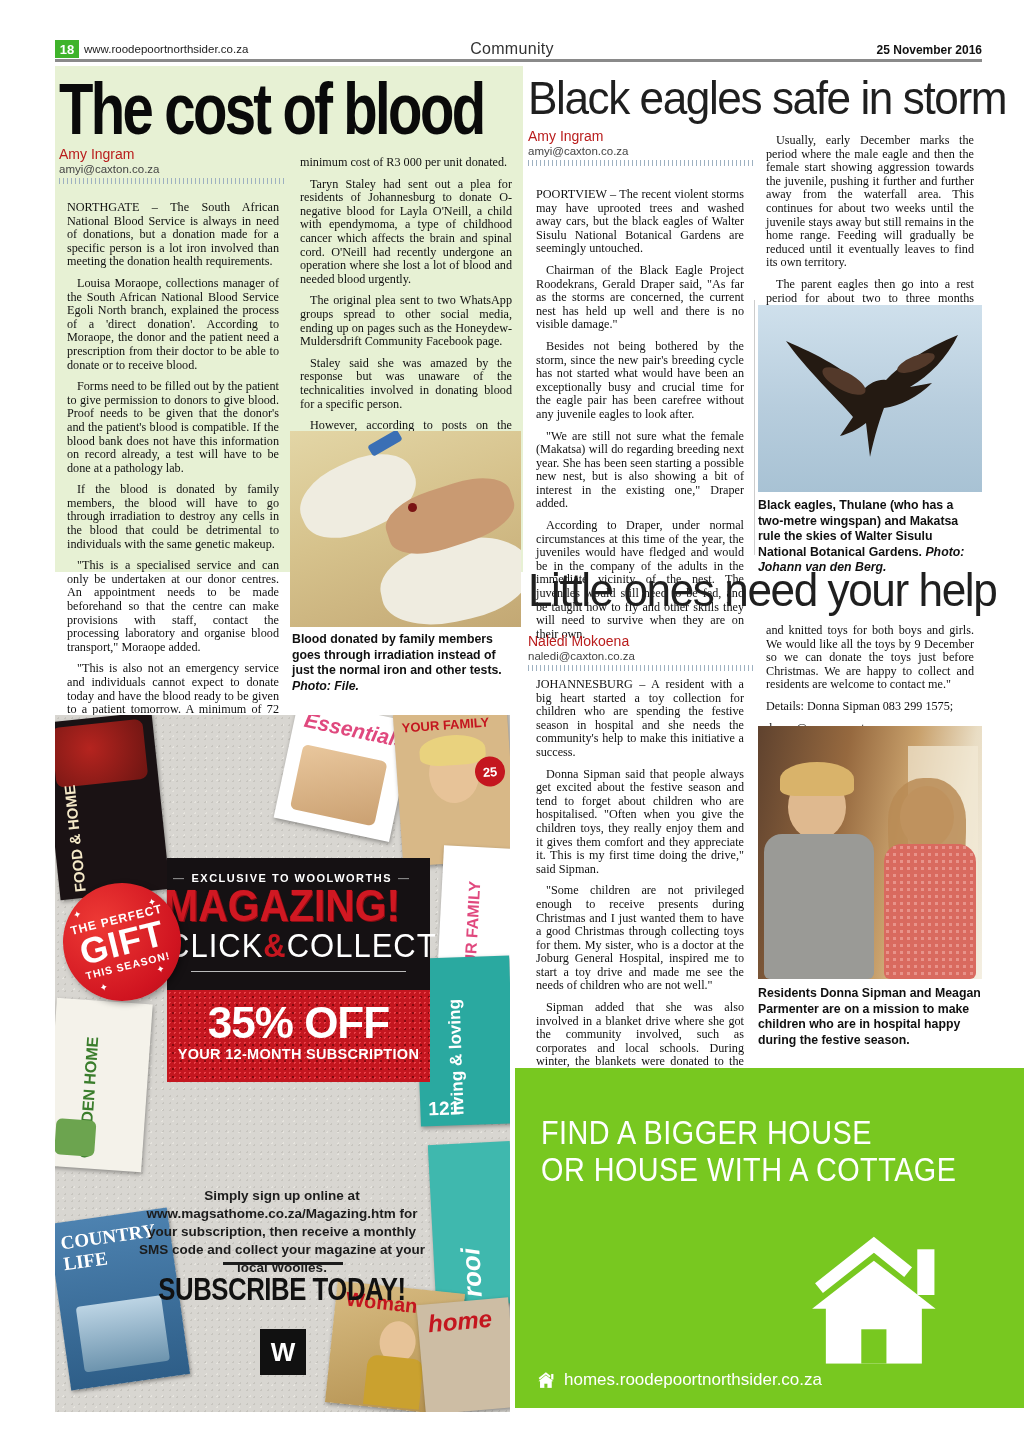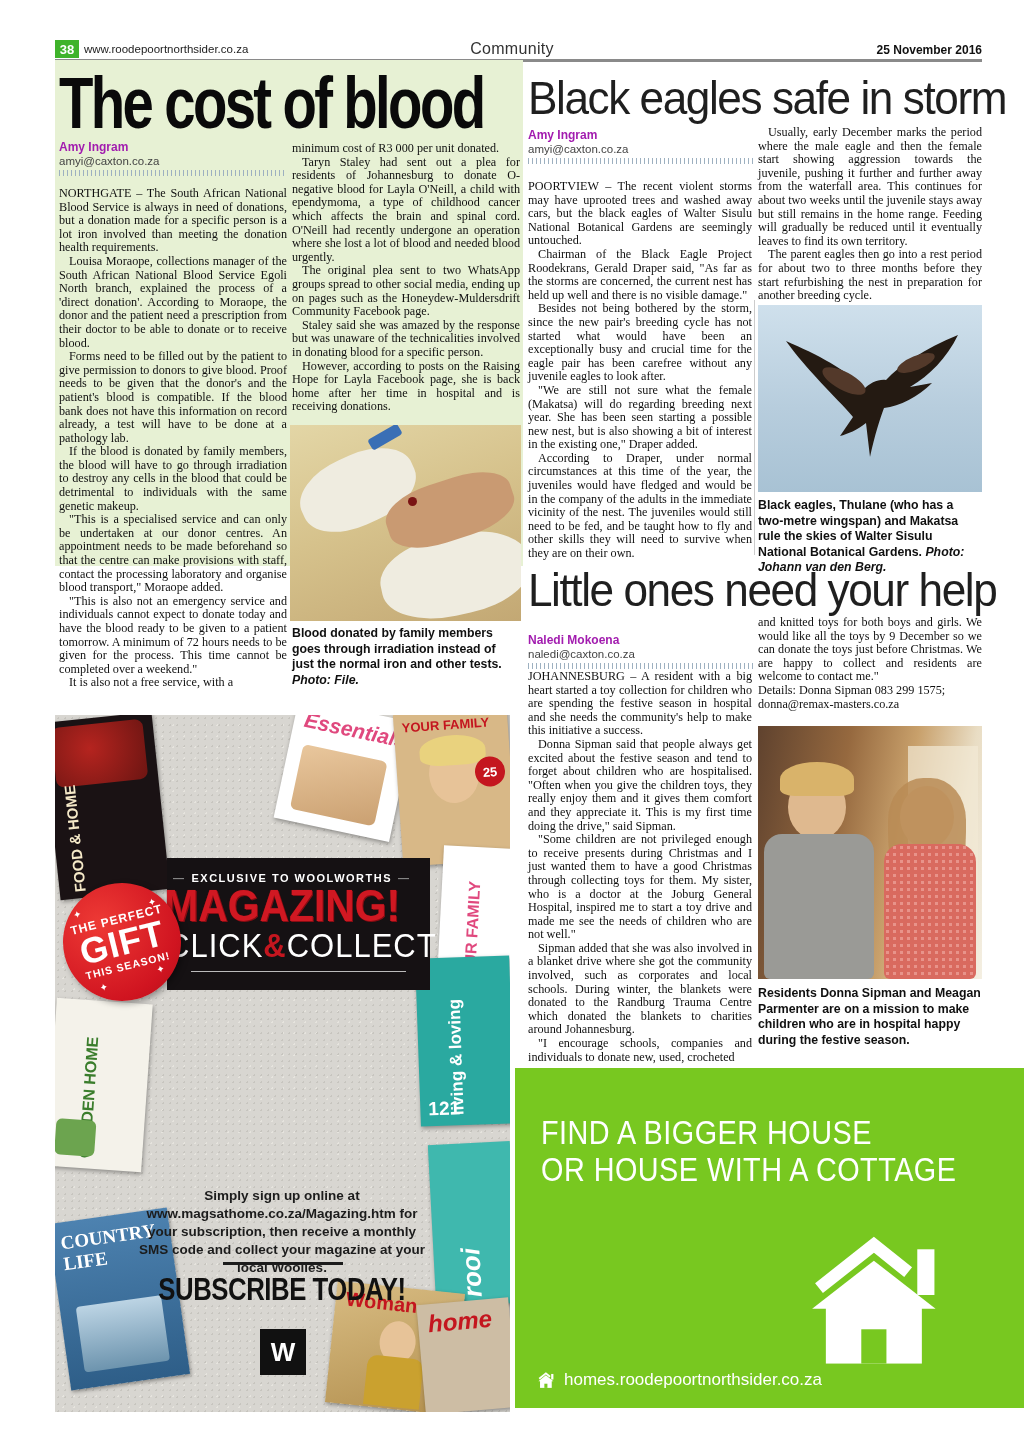--- a/index.html
+++ b/index.html
@@ -15,27 +15,27 @@
   .date{font-size:12px;font-weight:bold;color:#111;}
   .hdr-rule{background:#8a8a8a;height:3px;}
 
   
   .greenbg{background:#e7f1d4;}
   .bigtitle{font-weight:900;font-size:64px;letter-spacing:-3px;color:#0a0a0a;
             white-space:nowrap;transform:scale(.88,1.12);transform-origin:left top;
             font-family:"Liberation Sans",sans-serif;}
   .thintitle{font-size:46px;color:#1f1f1f;letter-spacing:-1.5px;white-space:nowrap;
              transform:scale(.96,1.02);transform-origin:left top;}
-  .byline-name{color:#a21caf;font-weight:bold;font-size:12px;}
+  .byline-name{color:#b91c1c;font-weight:normal;font-size:14px;}
   .byline-email{font-size:11.5px;color:#444;margin-top:1px;}
   .dotrule{height:6px;margin-top:3px;
            background:repeating-linear-gradient(90deg,#9db0c0 0 1.5px,transparent 1.5px 4px);}
   .bodycol{font-family:"Liberation Serif",serif;font-size:12.2px;line-height:13.6px;
            text-align:justify;color:#101010;}
-  .bodycol p{margin:0;text-indent:10px;}
+  .bodycol p{margin:8px;text-indent:10px;}
   .bodycol p.np{text-indent:0;}
   .cap{font-size:12.3px;font-weight:bold;line-height:15.5px;color:#101010;text-align:left;}
   .cap i{font-style:italic;}
   .colrule{width:1px;background:#ccc;}
 
   
   .photo{overflow:hidden;}
   #photo-blood{background:linear-gradient(160deg,#e3d6a6 0%,#d6c28c 45%,#c3a874 100%);}
   .glove{position:absolute;background:#efece0;border-radius:45%;}
   .skin{position:absolute;background:#c99a72;border-radius:40%;}
@@ -89,27 +89,27 @@
   #propad{background:#78c820;color:#fff;overflow:hidden;}
   .prophead{font-size:31px;letter-spacing:.5px;line-height:37px;
             transform:scale(.93,1.05);transform-origin:left top;white-space:nowrap;}
   .propurl{font-size:17px;color:#fff;display:flex;align-items:center;gap:7px;}
 </style>
 </head>
 <body>
 
 <div id="page">
 
-  <div class="abs pageno" style="left:55px;top:40px;">38</div>
+  <div class="abs pageno" style="left:55px;top:40px;">18</div>
   <div class="abs site" style="left:84px;top:43px;">www.roodepoortnorthsider.co.za</div>
   <div class="abs section" style="left:0;top:40px;width:1024px;text-align:center;">Community</div>
   <div class="abs date" style="right:42px;top:43px;">25 November 2016</div>
   <div class="abs hdr-rule" style="left:55px;top:59px;width:927px;"></div>
 
-  <div class="abs greenbg" style="left:55px;top:60px;width:468px;height:506px;">
+  <div class="abs greenbg" style="left:55px;top:66px;width:468px;height:506px;">
     <div class="abs bigtitle" style="left:4px;top:2px;">The cost of blood</div>
 
     <div class="abs" style="left:4px;top:80px;width:228px;">
       <div class="byline-name">Amy Ingram</div>
       <div class="byline-email">amyi@caxton.co.za</div>
       <div class="dotrule"></div>
     </div>
 
     <div class="abs bodycol" style="left:4px;top:127px;width:228px;">
       <p class="np">NORTHGATE – The South African National Blood Service is always in need of donations, but a donation made for a specific person is a lot iron involved than meeting the donation health requirements.</p>
@@ -251,20 +251,24 @@
       <span style="position:absolute;left:10px;top:6px;color:#c4161f;font-size:24px;font-weight:900;font-style:italic;">home</span>
     </div>
 
     <div class="abs blackpanel" style="left:112px;top:143px;width:263px;height:132px;">
       <div class="excl" style="margin-top:14px;">EXCLUSIVE TO WOOLWORTHS</div>
       <div class="brandword">MAGAZING!</div>
       <div class="clickcollect"><span>CLICK</span><span class="amp">&amp;</span><span>COLLECT</span></div>
       <div class="paneldivider"></div>
     </div>
 
+    <div class="abs glitter" style="left:112px;top:275px;width:263px;height:92px;">
+      <div class="off" style="margin-top:10px;">35% OFF</div>
+      <div class="offsub">YOUR 12-MONTH SUBSCRIPTION</div>
+    </div>
 
     <div class="abs badge" style="left:8px;top:168px;width:118px;height:118px;">
       <span class="spark" style="left:18px;top:16px;">✦</span>
       <span class="spark" style="right:16px;top:22px;">✦</span>
       <span class="spark" style="left:26px;bottom:14px;">✦</span>
       <span class="spark" style="right:24px;bottom:18px;">✦</span>
       <div class="b1">THE PERFECT</div>
       <div class="b2">GIFT</div>
       <div class="b3">THIS SEASON!</div>
     </div>

